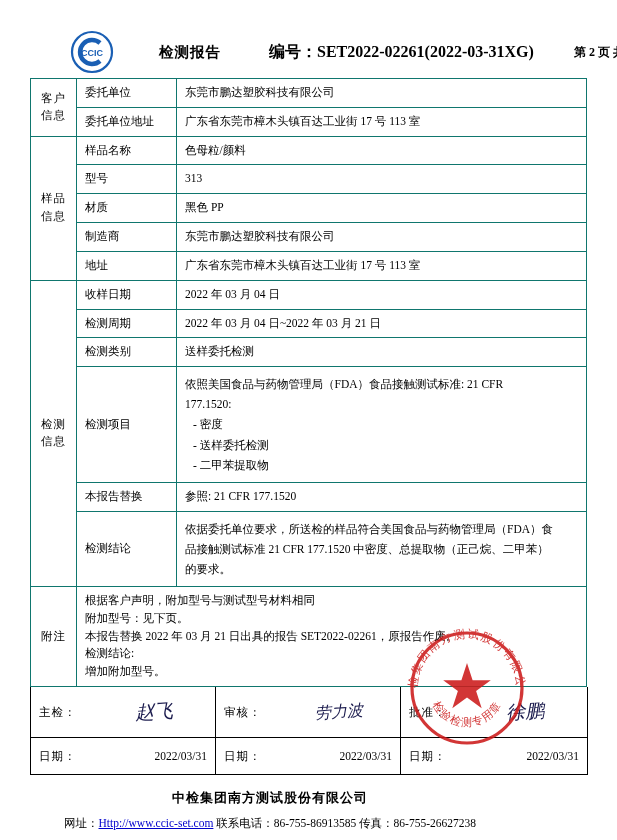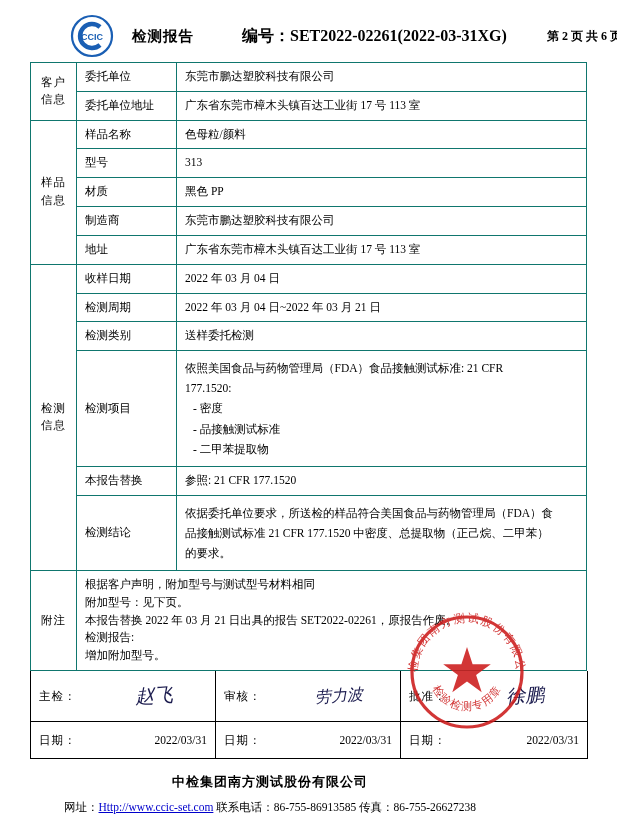--- a/index.html
+++ b/index.html
@@ -13,21 +13,21 @@
     font-family: "Liberation Serif", serif;
     color: #000;
     position: relative;
     overflow: hidden;
   }
   .page {
     position: relative;
     width: 540px;
     height: 840px;
     box-sizing: border-box;
-    padding: 0 30px;
+    padding: 16px 30px;
   }
 
   
   .header {
     display: flex;
     align-items: center;
     height: 62px;
     padding-top: 10px;
     box-sizing: border-box;
   }
@@ -39,20 +39,21 @@
     flex: 0 0 auto;
     position: relative;
   }
   .logo svg { display: block; }
   .hdr-title {
     font-size: 14.5px;
     font-weight: bold;
     letter-spacing: 1px;
     margin-right: 48px;
     white-space: nowrap;
+    margin-left: 27px;
   }
   .hdr-no {
     font-size: 16px;
     font-weight: bold;
     white-space: nowrap;
     margin-right: 40px;
   }
   .hdr-page {
     font-size: 12px;
     font-weight: bold;
@@ -247,21 +248,21 @@
       <tr>
         <td class="lbl">检测类别</td>
         <td class="val">送样委托检测</td>
       </tr>
       <tr>
         <td class="lbl">检测项目</td>
         <td class="val multiline">
           <span class="ml-line">依照美国食品与药物管理局（FDA）食品接触测试标准: 21 CFR</span>
           <span class="ml-line">177.1520:</span>
           <span class="ml-line indent">- 密度</span>
-          <span class="ml-line indent">- 品接触测试标准</span>
+          <span class="ml-line indent">- 送样委托检测</span>
           <span class="ml-line indent">- 二甲苯提取物</span>
         </td>
       </tr>
       <tr>
         <td class="lbl">本报告替换</td>
         <td class="val">参照: 21 CFR 177.1520</td>
       </tr>
       <tr>
         <td class="lbl">检测结论</td>
         <td class="val multiline">
@@ -272,21 +273,21 @@
       </tr>
 
       <tr>
         <td class="sect">
           <span class="l">附注</span>
         </td>
         <td class="notes-body" colspan="2">
           <span class="ml-line">根据客户声明，附加型号与测试型号材料相同</span>
           <span class="ml-line">附加型号：见下页。</span>
           <span class="ml-line">本报告替换 2022 年 03 月 21 日出具的报告 SET2022-02261，原报告作废。</span>
-          <span class="ml-line">检测报告:</span>
+          <span class="ml-line">检测结论:</span>
           <span class="ml-line">增加附加型号。</span>
         </td>
       </tr>
     </tbody>
   </table>
 
   <div class="sigwrap">
     <table class="sig">
       <colgroup>
         <col style="width:62px">

